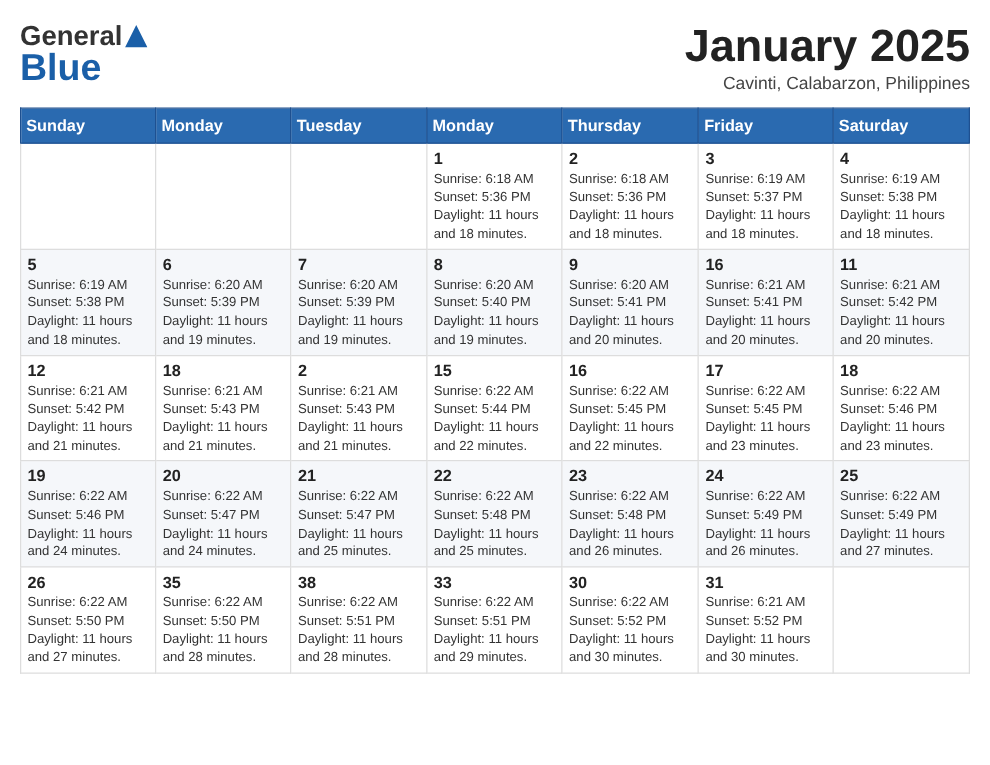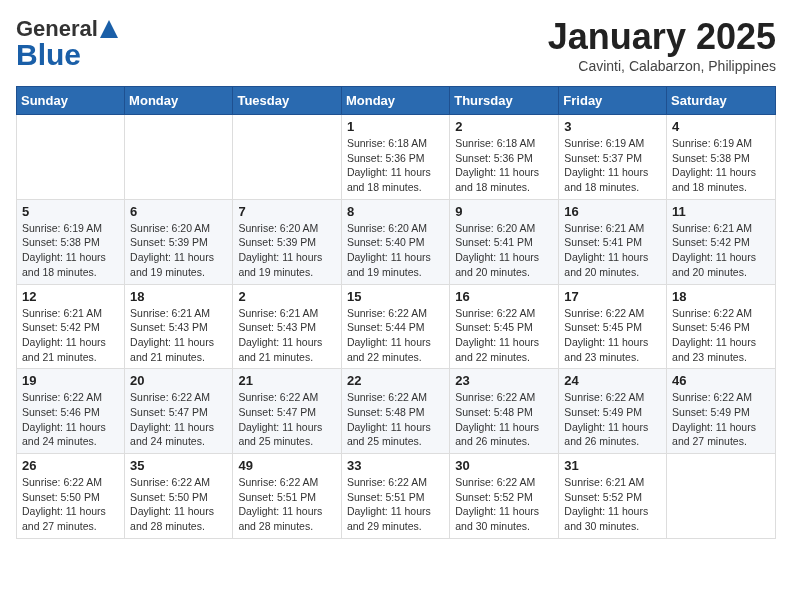--- a/index.html
+++ b/index.html
@@ -225,35 +225,35 @@
         </td>
         <td>
           <span class="day-number">23</span>
           <div class="day-info">Sunrise: 6:22 AM<br>Sunset: 5:48 PM<br>Daylight: 11 hours and 26 minutes.</div>
         </td>
         <td>
           <span class="day-number">24</span>
           <div class="day-info">Sunrise: 6:22 AM<br>Sunset: 5:49 PM<br>Daylight: 11 hours and 26 minutes.</div>
         </td>
         <td>
-          <span class="day-number">46</span>
+          <span class="day-number">25</span>
           <div class="day-info">Sunrise: 6:22 AM<br>Sunset: 5:49 PM<br>Daylight: 11 hours and 27 minutes.</div>
         </td>
       </tr>
       <tr>
         <td>
           <span class="day-number">26</span>
           <div class="day-info">Sunrise: 6:22 AM<br>Sunset: 5:50 PM<br>Daylight: 11 hours and 27 minutes.</div>
         </td>
         <td>
           <span class="day-number">35</span>
           <div class="day-info">Sunrise: 6:22 AM<br>Sunset: 5:50 PM<br>Daylight: 11 hours and 28 minutes.</div>
         </td>
         <td>
-          <span class="day-number">49</span>
+          <span class="day-number">38</span>
           <div class="day-info">Sunrise: 6:22 AM<br>Sunset: 5:51 PM<br>Daylight: 11 hours and 28 minutes.</div>
         </td>
         <td>
           <span class="day-number">33</span>
           <div class="day-info">Sunrise: 6:22 AM<br>Sunset: 5:51 PM<br>Daylight: 11 hours and 29 minutes.</div>
         </td>
         <td>
           <span class="day-number">30</span>
           <div class="day-info">Sunrise: 6:22 AM<br>Sunset: 5:52 PM<br>Daylight: 11 hours and 30 minutes.</div>
         </td>

